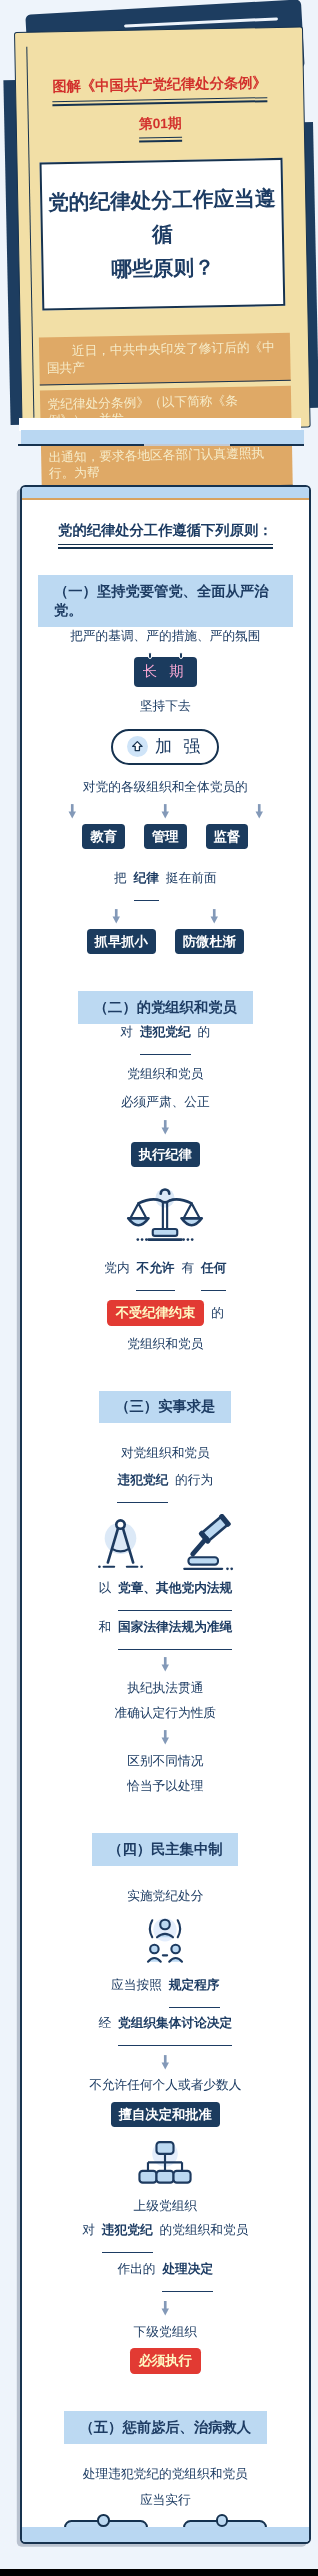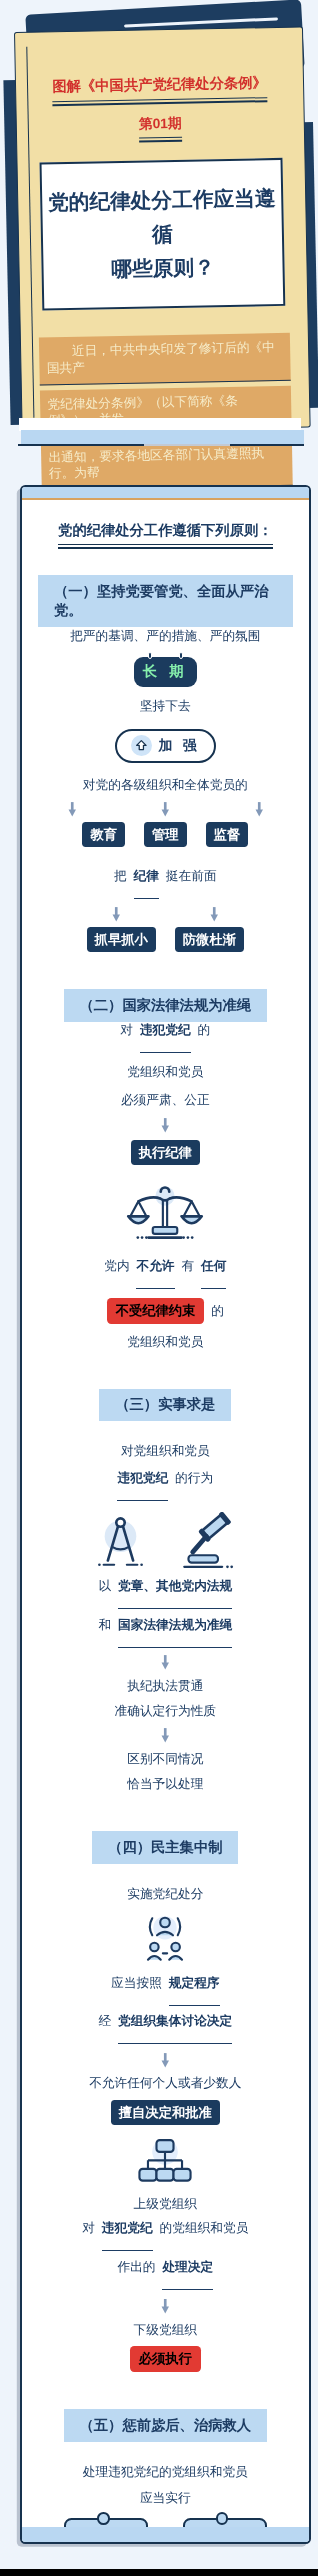--- a/index.html
+++ b/index.html
@@ -52,36 +52,36 @@
   .card-foot{position:absolute;left:0;right:0;bottom:0;height:15px;background:#b9d7f2;}
   .flow{display:flex;flex-direction:column;align-items:center;padding:18px 16px 0;}
   .ctitle{font-size:14.3px;font-weight:bold;color:#1d3c63;position:relative;
     padding-bottom:4.2px;border-bottom:1.6px solid #16324f;margin:3.2px 0 0;}
   .hl{background:#bcd9f2;padding:6.9px 16px;font-size:14.3px;font-weight:bold;color:#1d3c63;}
   .t{font-size:12.7px;color:#1d3c63;line-height:1.45;}
   .trow{display:flex;align-items:baseline;gap:6.9px;font-size:12.7px;color:#1d3c63;}
   .em{font-weight:bold;border-bottom:1.6px solid #1d3c63;padding-bottom:13px;}
   .navybox{background:#1b3b5e;color:#fff;font-weight:bold;font-size:13.3px;
     padding:3.7px 8px;border-radius:3.7px;}
-  .redbox{background:#e23a33;color:#000000;font-weight:bold;font-size:13.3px;
+  .redbox{background:#e23a33;color:#fef9c3;font-weight:bold;font-size:13.3px;
     padding:3.7px 9px;border-radius:4.2px;}
   .row{display:flex;align-items:center;gap:19px;}
   .arrow-row{display:flex;gap:85px;}
   .arrow-row.two{gap:90px;}
-  .cal{position:relative;width:63px;height:30px;background:#1b3b5e;border-radius:9px;
-    display:flex;align-items:center;justify-content:center;color:#86efac;font-weight:bold;
+  .cal{position:relative;width:63px;height:30px;background:#1b3b5e;border-radius:4px;
+    display:flex;align-items:center;justify-content:center;color:#f9a8d4;font-weight:normal;
     font-size:14.3px;letter-spacing:4.2px;margin-top:11.7px;}
   .cal i{position:absolute;top:-4.8px;width:4.2px;height:7.4px;background:#1b3b5e;
     border:1.6px solid #fff;border-radius:2.7px;box-sizing:border-box;}
   .cal i.r1{left:13.8px;} .cal i.r2{right:13.8px;}
   .pill{display:flex;align-items:center;gap:6.9px;background:#fff;border:2.1px solid #16324f;
     border-radius:19px;padding:4.8px 13.8px;}
   .pill-ic{width:21px;height:21px;border-radius:50%;background:#cfe4f8;
     display:flex;align-items:center;justify-content:center;}
-  .pill-label{font-size:14px;font-weight:bold;color:#1d3c63;letter-spacing:3.2px;}
+  .pill-label{font-size:17px;font-weight:normal;color:#1d3c63;letter-spacing:3.2px;}
   .seal{width:51px;height:41px;background:#1b3b5e;color:#fff;font-weight:bold;font-size:13.3px;
     display:flex;align-items:center;justify-content:center;letter-spacing:1.1px;
     clip-path:polygon(30% 3%,70% 3%,85% 13%,97% 50%,85% 87%,70% 97%,30% 97%,15% 87%,3% 50%,15% 13%);}
   .icon-row{display:flex;align-items:flex-end;gap:37px;}
   .puz{position:relative;width:80px;height:33px;background:#bcd9f2;border:2.1px solid #16324f;
     border-radius:7.4px;display:flex;align-items:center;justify-content:flex-end;
     font-size:13.8px;font-weight:bold;color:#1d3c63;letter-spacing:1.6px;}
   .puz .bump{position:absolute;top:-8px;left:31px;width:12.7px;height:12.7px;border-radius:50%;
     background:#bcd9f2;border:2.1px solid #16324f;box-sizing:border-box;}
   .puz .notch{position:absolute;top:8.5px;width:12.7px;height:12.7px;border-radius:50%;background:#fff;}
@@ -182,21 +182,21 @@
         <svg width="8.5" height="16" viewBox="0 0 16 30">
             <line x1="8" y1="2" x2="8" y2="18" stroke="#8399b8" stroke-width="5"></line>
             <polygon points="1,16 15,16 8,29" fill="#8399b8"></polygon>
           </svg>
       </div>
       <div class="row m10">
         <span class="navybox">抓早抓小</span>
         <span class="navybox">防微杜渐</span>
       </div>
 
-      <div class="hl m70">（二）国家法律法规为准绳</div>
+      <div class="hl m70">（二）的党组织和党员</div>
       <div class="trow m36">
         <span>对</span>
         <span class="em">违犯党纪</span>
         <span>的</span>
       </div>
       <div class="t m18">党组织和党员</div>
       <div class="t m18">必须严肃、公正</div>
       <svg class="m16" width="8.5" height="16" viewBox="0 0 16 30">
           <line x1="8" y1="2" x2="8" y2="18" stroke="#8399b8" stroke-width="5"></line>
           <polygon points="1,16 15,16 8,29" fill="#8399b8"></polygon>

